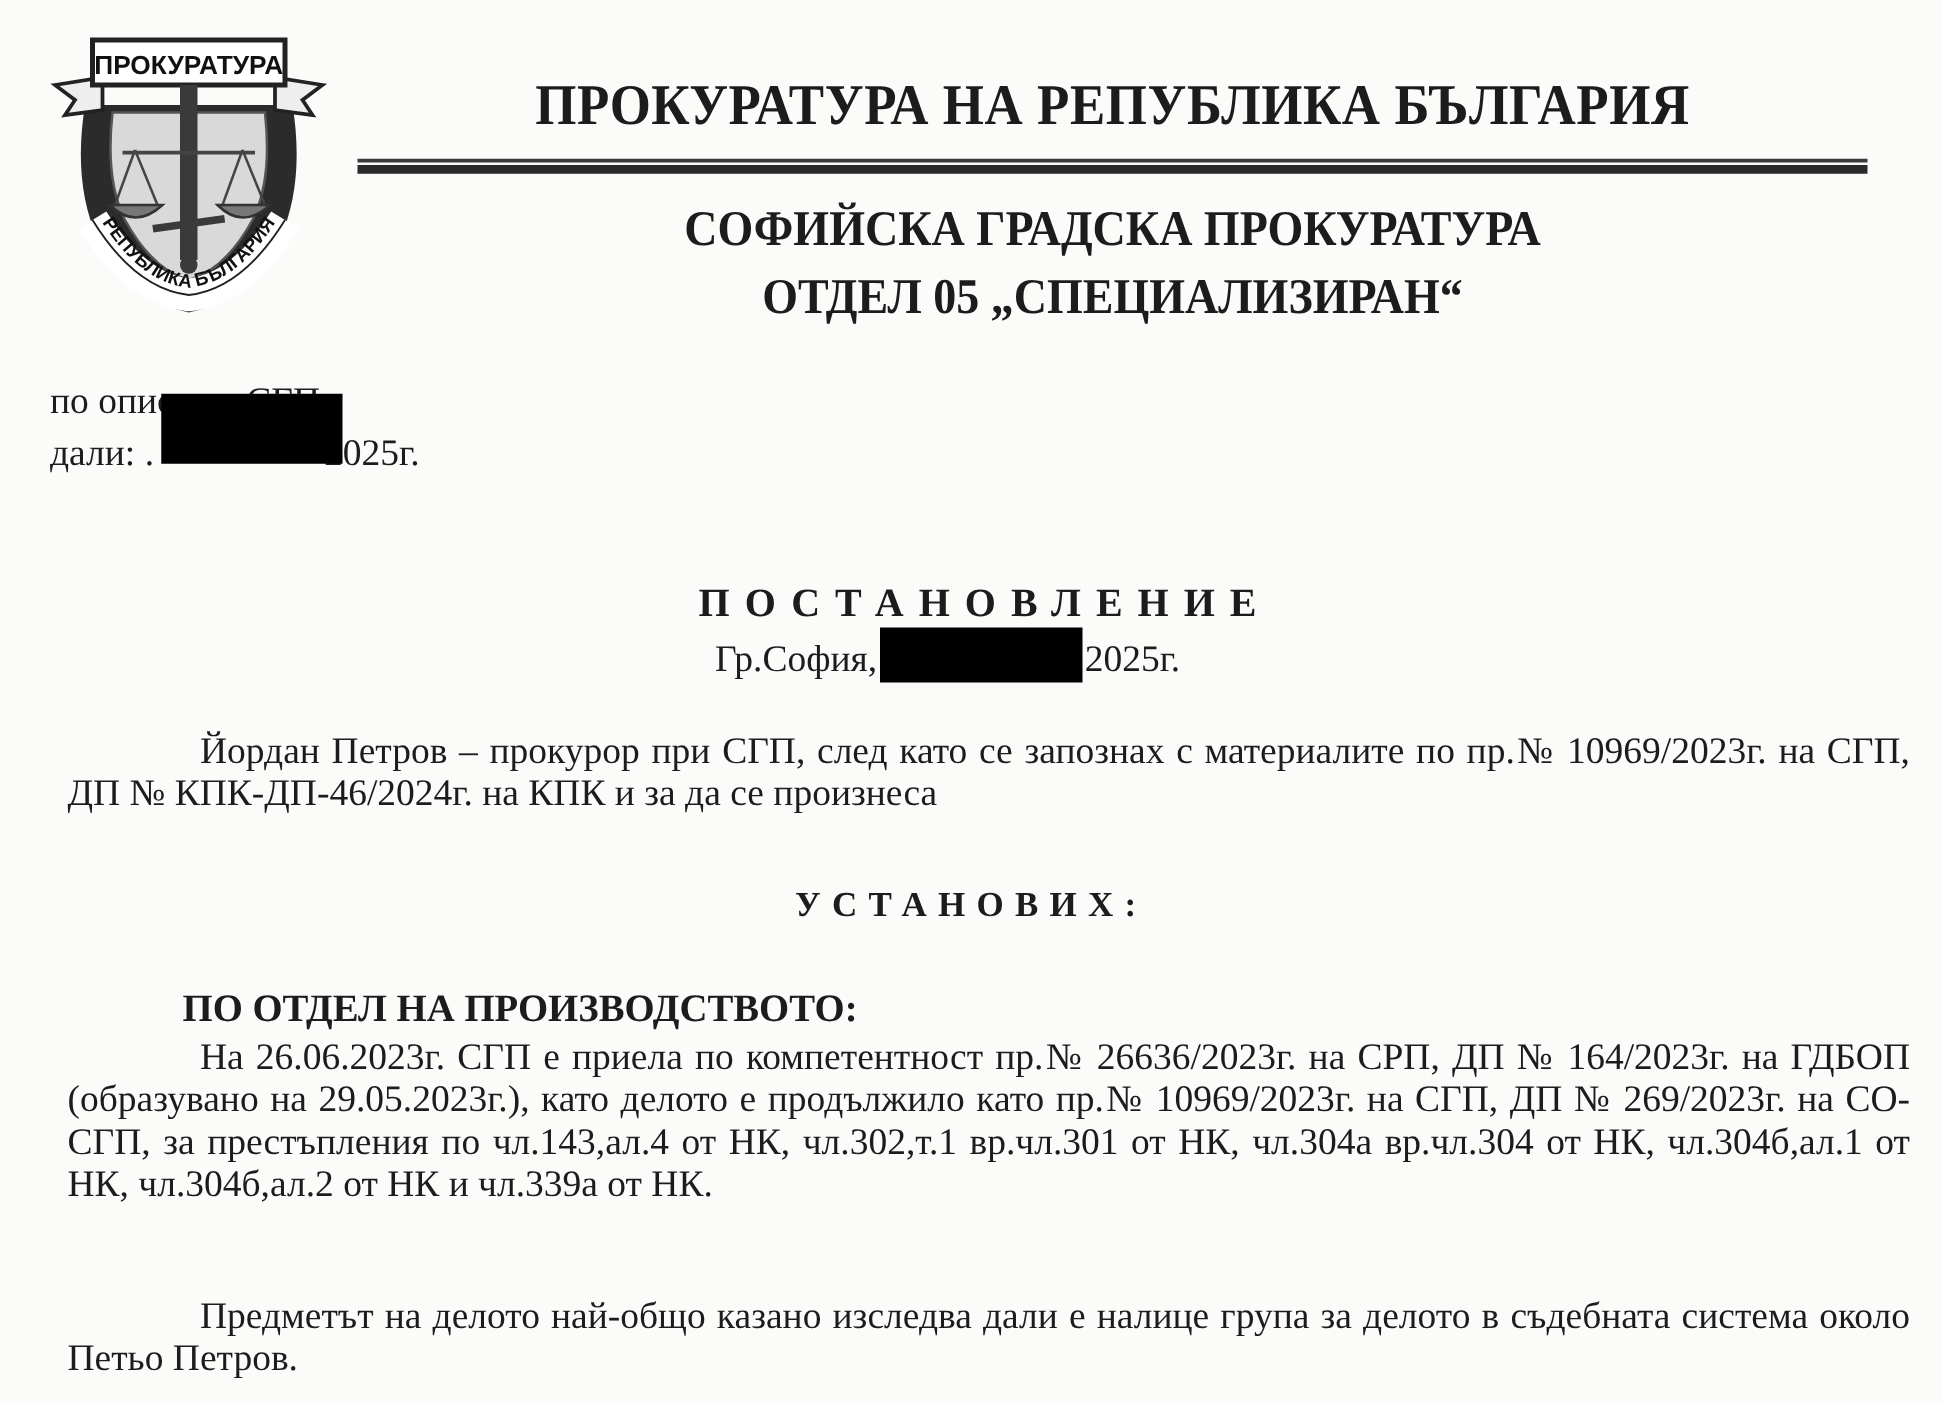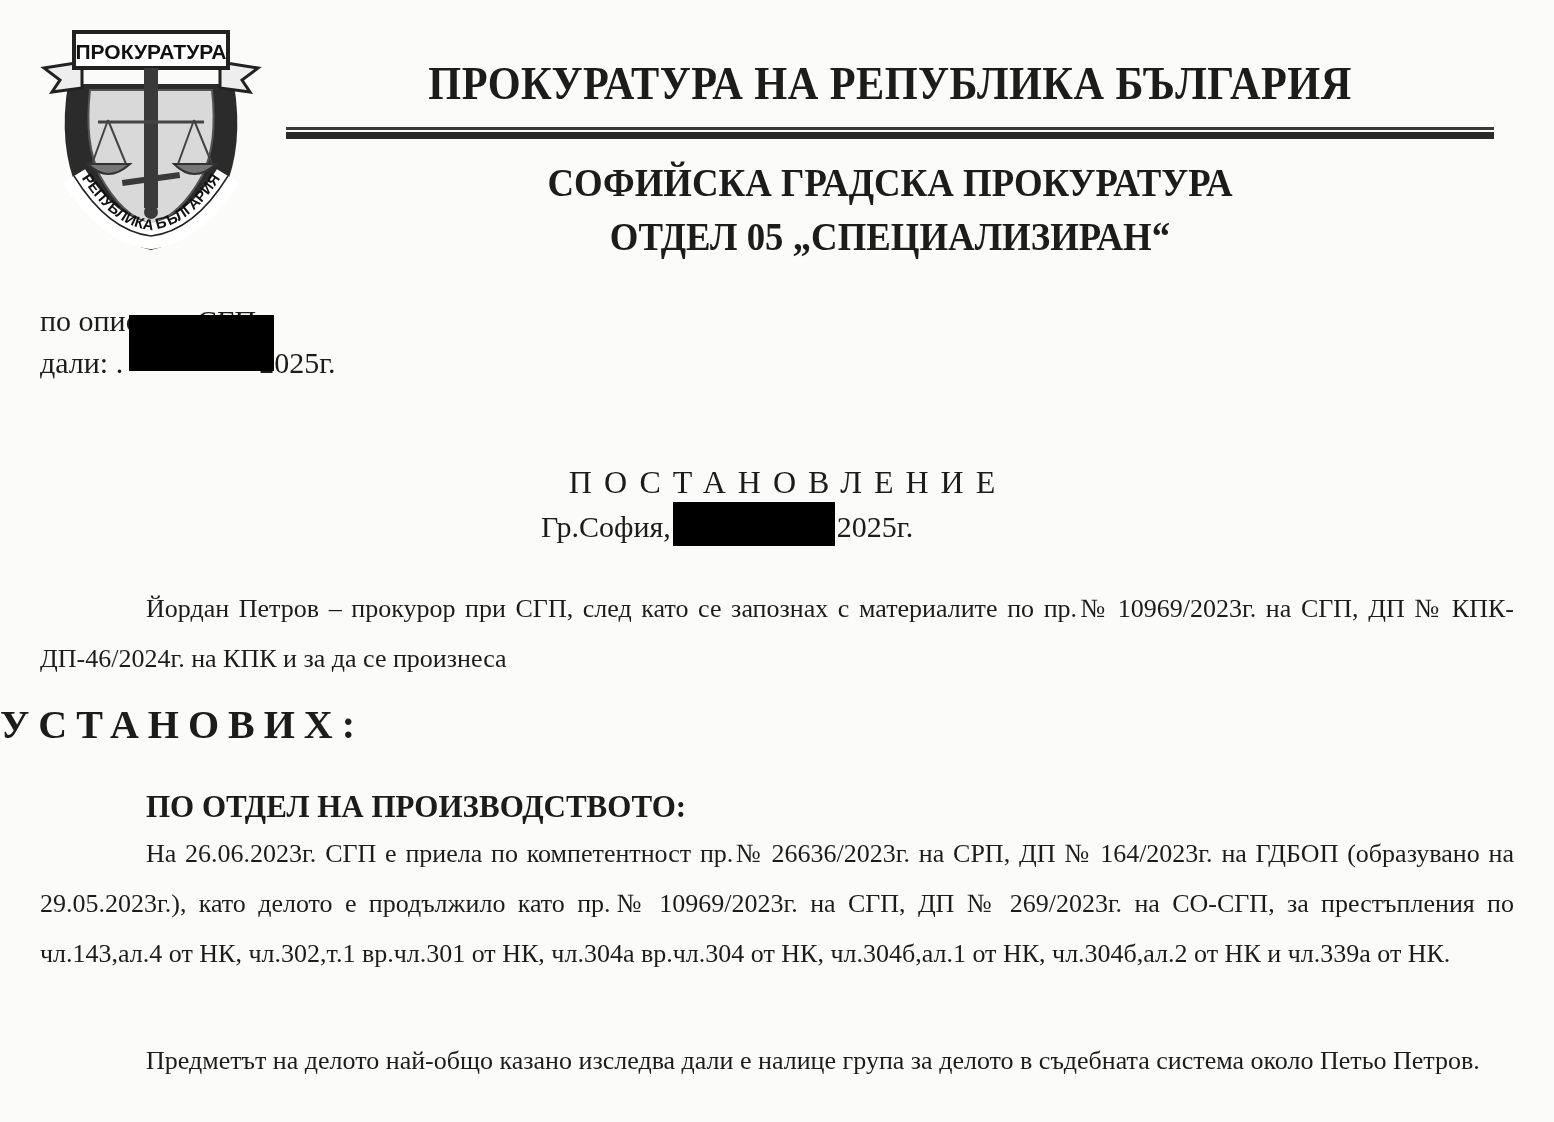--- a/index.html
+++ b/index.html
@@ -35,38 +35,38 @@
 
   
   .ref { position:absolute; left:40px; top:300px; font-size:30px; line-height:42px; }
   .ref div { white-space:nowrap; position:relative; }
   .redact { display:inline-block; background:#000; vertical-align:middle; }
   .ref .redact { position:absolute; left:89px; top:-27px; width:145px; height:56px; }
 
   
   .doc-title {
     position:absolute; left:0; width:1554px; top:462px; text-align:center;
-    font-size:32px; font-weight:normal; letter-spacing:12px;
+    font-size:32px; font-weight:bold; letter-spacing:12px;
     padding-left:22px; box-sizing:border-box; line-height:40px;
   }
   .doc-title span { position:relative; left:0; }
   .place-date {
-    position:absolute; left:541px; top:502px; font-size:30px; line-height:42px; white-space:nowrap;
+    position:absolute; left:572px; top:502px; font-size:30px; line-height:42px; white-space:nowrap;
   }
   .place-date .redact { width:162px; height:44px; margin:0 2px 0 2px; vertical-align:-9px; }
 
   
   .para {
-    position:absolute; left:40px; width:1474px; font-size:26px; line-height:50px;
+    position:absolute; left:54px; width:1474px; font-size:30px; line-height:34px;
     text-align:justify; text-indent:106px;
   }
   .p1 { top:584px; }
   .established {
-    position:absolute; left:0; width:1554px; top:704px; text-align:left;
-    font-size:40px; font-weight:bold; letter-spacing:9px; line-height:42px;
+    position:absolute; left:0; width:1554px; top:704px; text-align:center;
+    font-size:28px; font-weight:bold; letter-spacing:9px; line-height:42px;
   }
   .section-head {
     position:absolute; left:146px; top:786px; font-size:31px; font-weight:bold; line-height:42px;
   }
   .p2 { top:829px; }
   .p3 { top:1036px; }
 </style>
 </head>
 <body>
 

